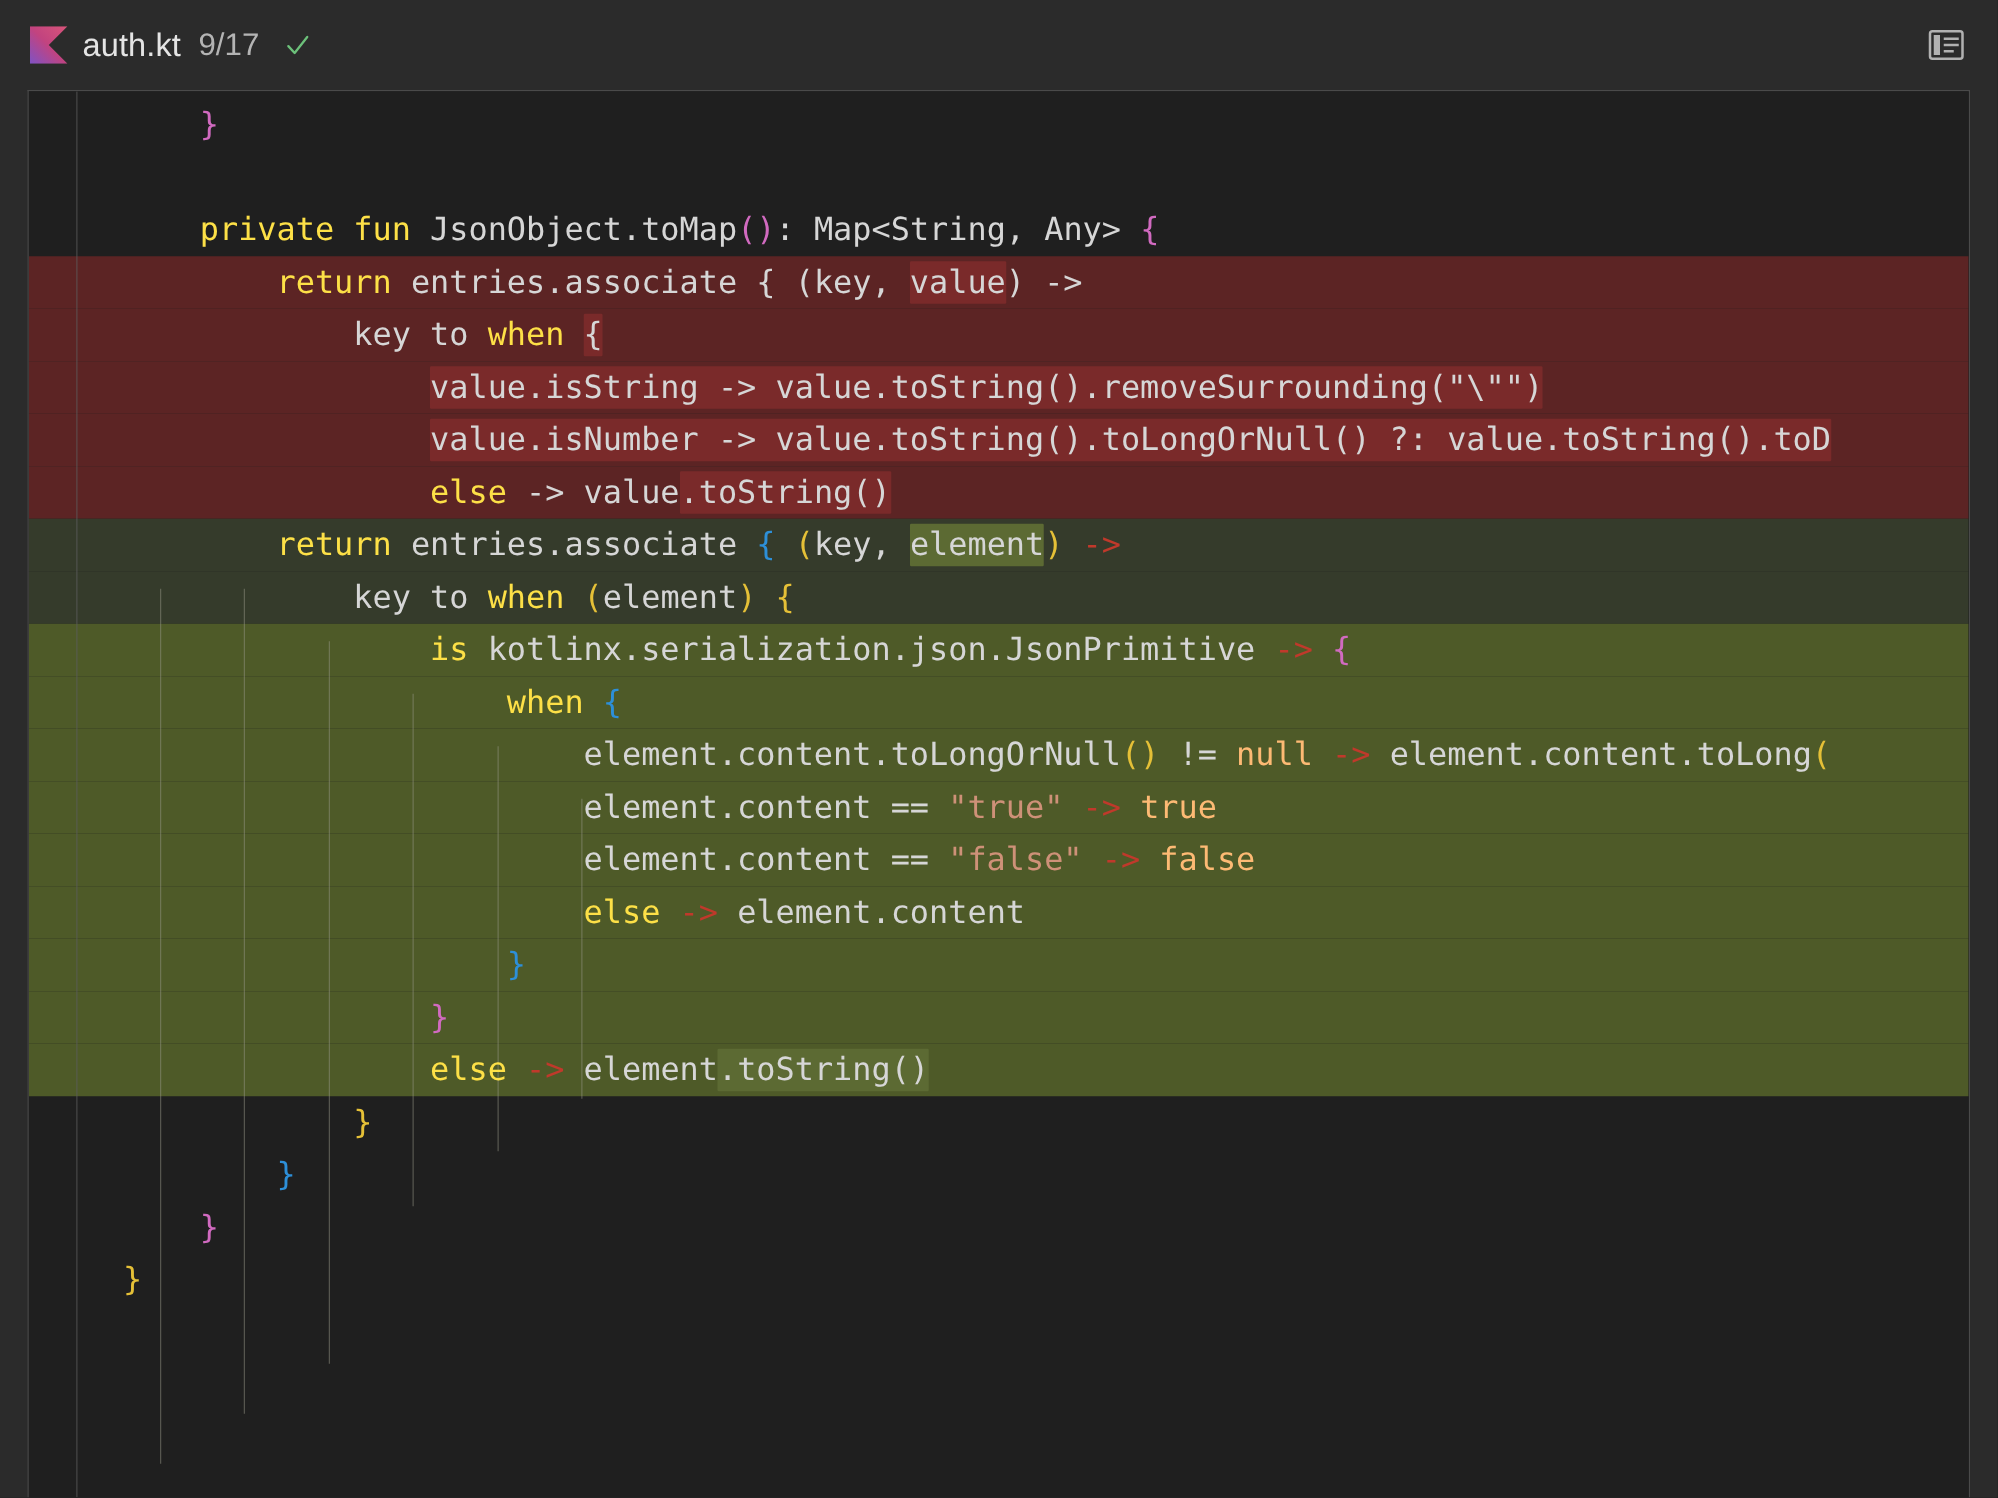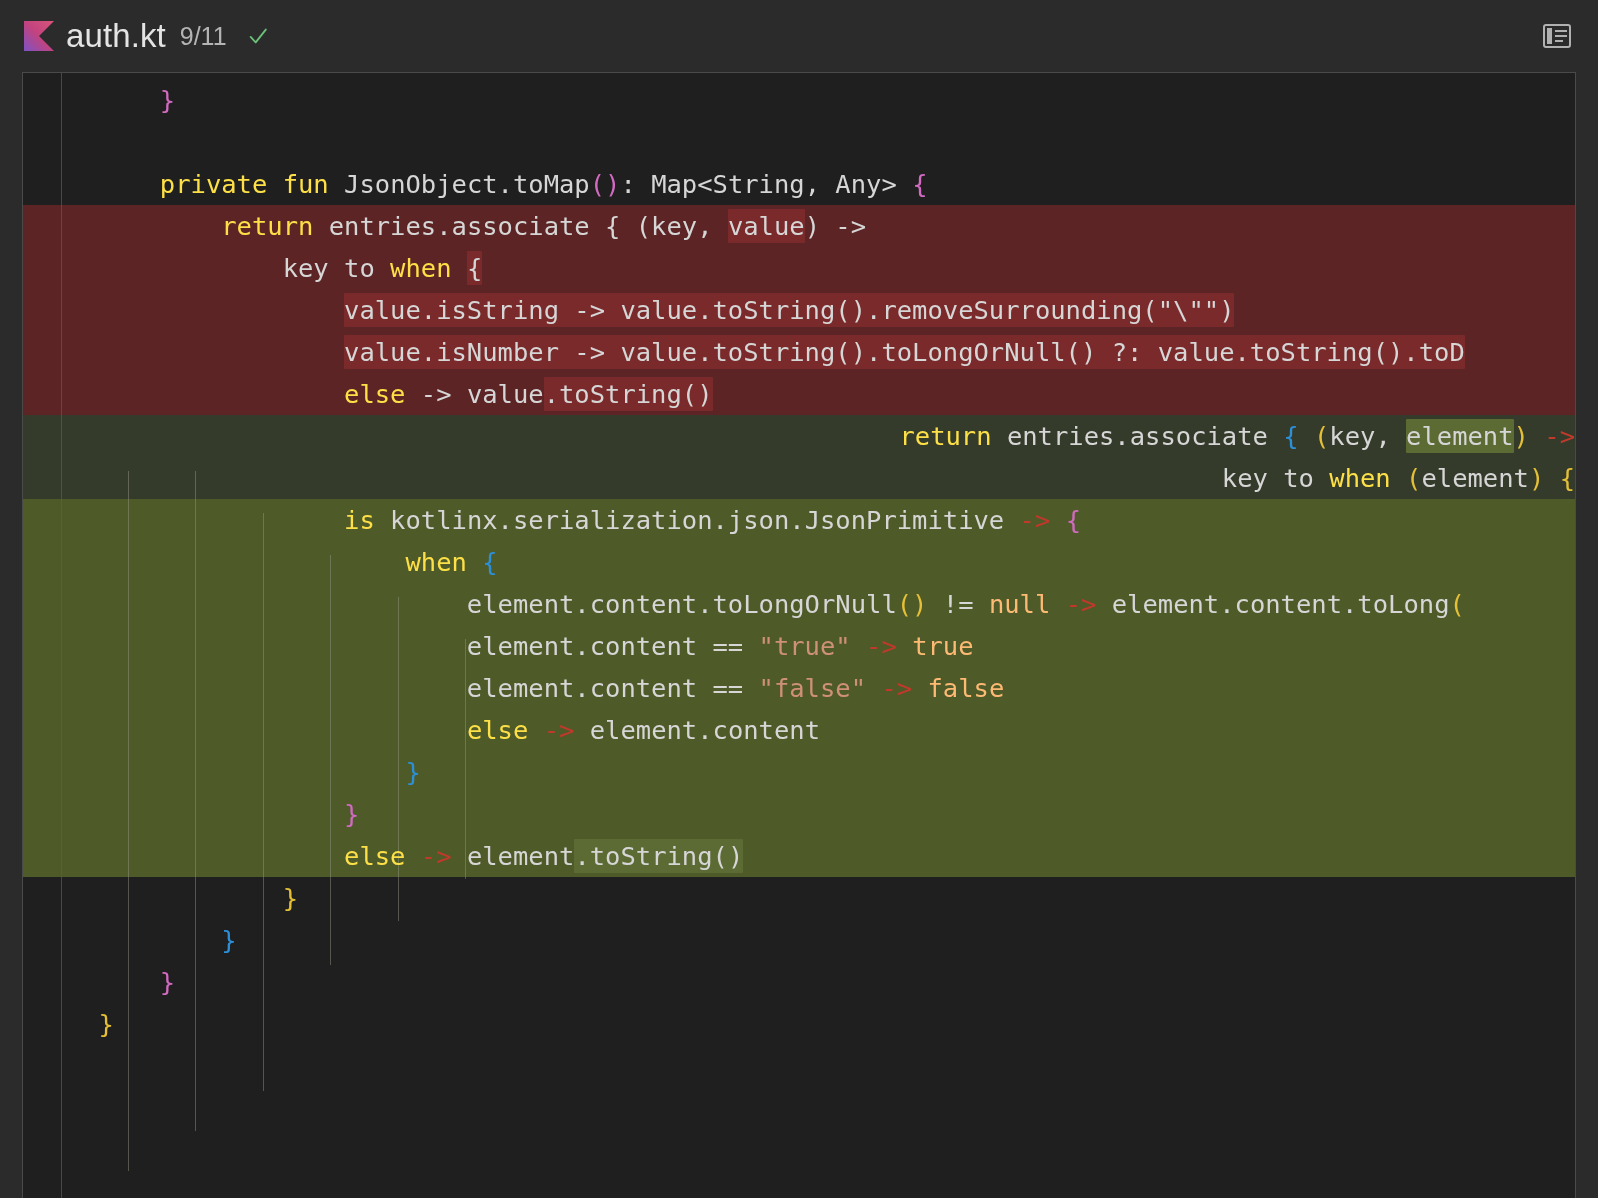--- a/index.html
+++ b/index.html
@@ -34,21 +34,21 @@
     align-items: center;
     gap: 12px;
   }
   .kotlin-logo {
     width: 30px; height: 30px;
     flex: 0 0 30px;
     display: block;
   }
   .file-name {
     font-family: "Liberation Sans", sans-serif;
-    font-size: 33px;
+    font-size: 26px;
     color: #e4e4e4;
     letter-spacing: 0.1px;
   }
   .file-progress {
     font-family: "Liberation Sans", sans-serif;
     font-size: 25px;
     color: #b4b4b4;
     margin-left: 2px;
   }
   .check-icon {
@@ -88,21 +88,21 @@
     height: 42px;
     line-height: 42px;
     white-space: pre;
     font-family: "DejaVu Sans Mono", monospace;
     font-size: 25.5px;
     color: #d6d6d6;
     padding-left: 14px;
     letter-spacing: 0px;
   }
   .line.del      { background: #5c2424; }
-  .line.add-dim  { background: #353b2b; text-align: right; }
+  .line.add-dim  { background: #353b2b; }
   .line.add      { background: #4e5a28; }
 
   
   .line.del::before, .line.add-dim::before, .line.add::before {
     content: "";
     position: absolute;
     left: -40px; right: -40px; top: 0; bottom: 0;
     z-index: -1;
   }
   .line.del::before     { background: #5c2424; }
@@ -153,21 +153,21 @@
           <linearGradient id="kgrad" x1="0" y1="1" x2="1" y2="0">
             <stop offset="0%" stop-color="#7f52c4"></stop>
             <stop offset="50%" stop-color="#c2437f"></stop>
             <stop offset="100%" stop-color="#d8557a"></stop>
           </linearGradient>
         </defs>
         <path d="M0 0 H60 L30 30 L60 60 H0 Z" fill="url(#kgrad)"></path>
       </svg>
 
       <span class="file-name">auth.kt</span>
-      <span class="file-progress">9/11</span>
+      <span class="file-progress">9/17</span>
 
       <svg class="check-icon" viewBox="0 0 24 24" fill="none">
         <path d="M4 13 L9.5 19 L20.5 5" stroke="#6cc07a" stroke-width="2" stroke-linecap="round" stroke-linejoin="round"></path>
       </svg>
     </div>
 
     <div class="tb-spacer"></div>
 
     <svg class="panel-toggle" viewBox="0 0 30 28">
       <rect x="2" y="3" width="26" height="22" rx="2" fill="none" stroke="#c9c9c9" stroke-width="2"></rect>

